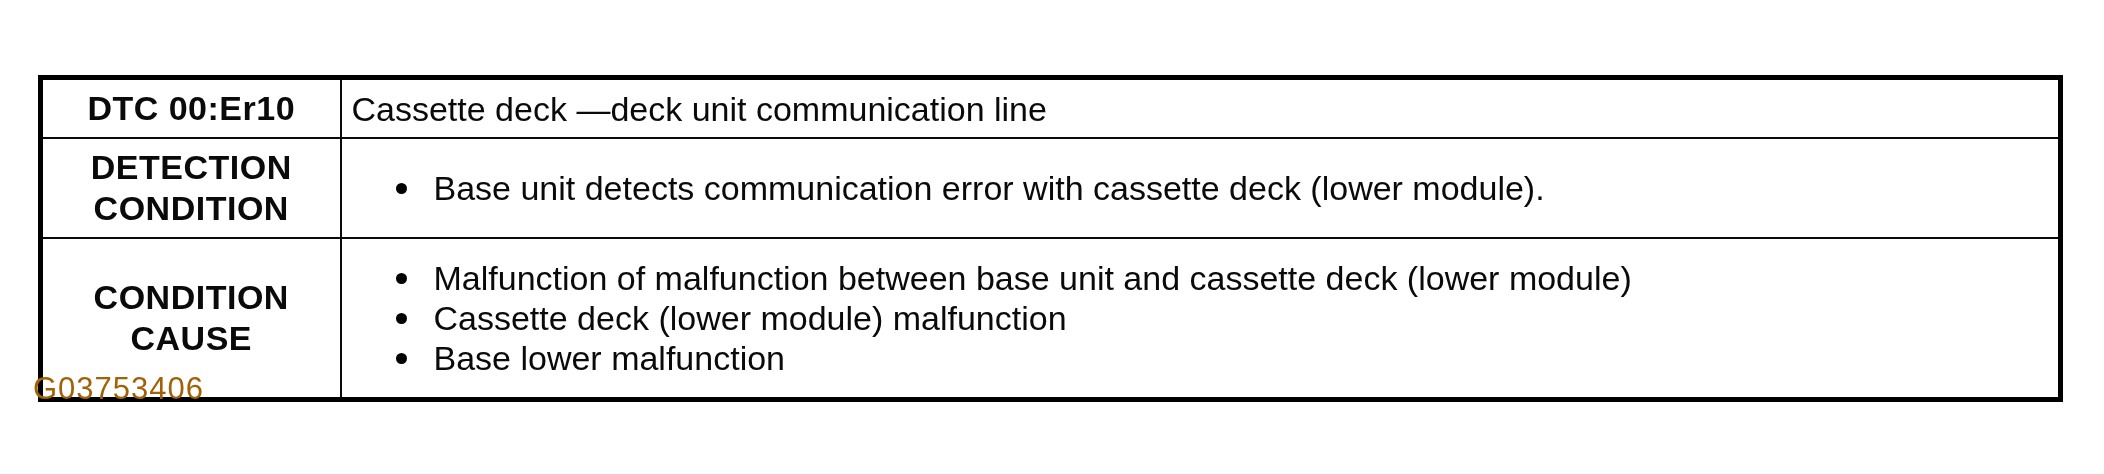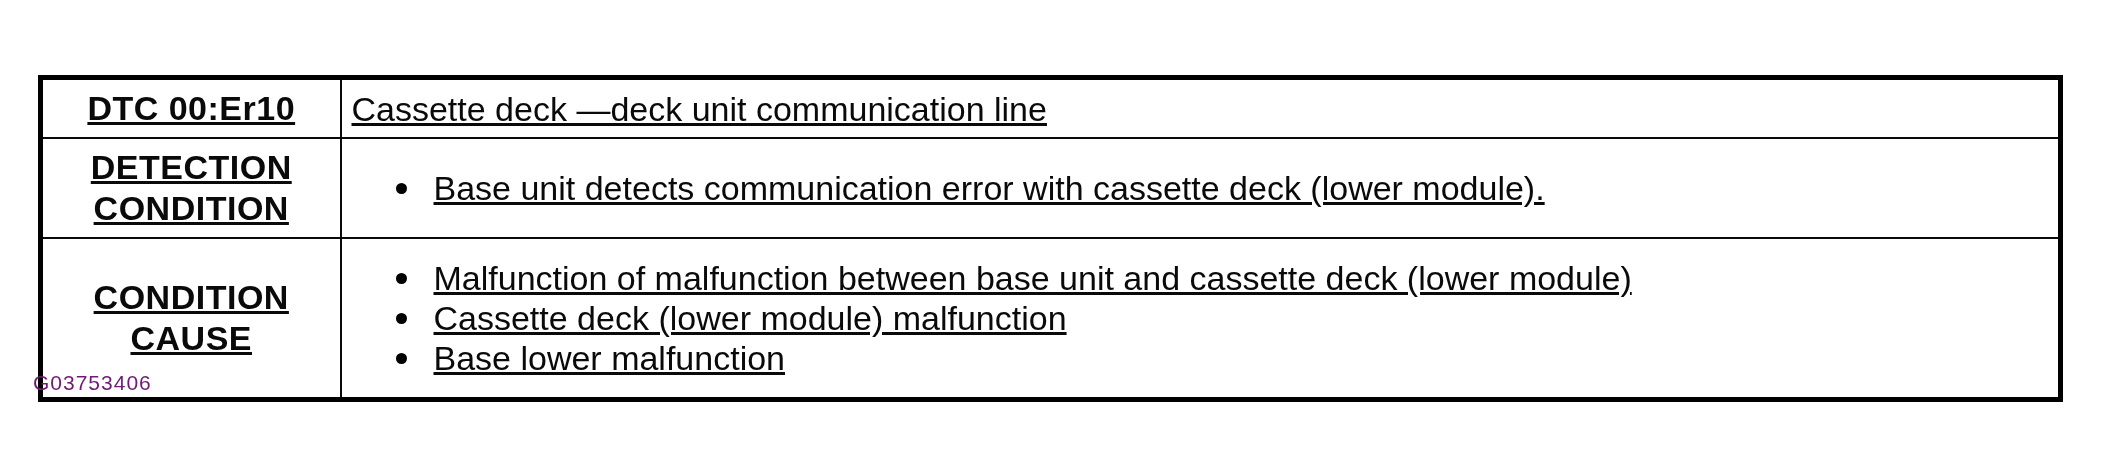--- a/index.html
+++ b/index.html
@@ -14,21 +14,20 @@
   }
 
   .dtc-table {
     position: absolute;
     left: 38px;
     top: 75px;
     width: 2025px;
     border-collapse: collapse;
     table-layout: fixed;
     border: 5px solid #000;
-    text-decoration: underline;
   }
   .dtc-table td {
     border: 2px solid #0a0a0a;
     vertical-align: middle;
     overflow: hidden;
   }
   .col-label { width: 300px; }
 
   td.label-cell {
     font-weight: bold;
@@ -66,23 +65,23 @@
   }
   .li-text {
     font-size: 34px;
     line-height: 40px;
   }
 
   .figure-id {
     position: absolute;
     left: 33px;
     top: 371px;
-    font-size: 21px;
+    font-size: 31px;
     letter-spacing: 1px;
-    color: #701a75;
+    color: #a16207;
   }
 </style>
 </head>
 <body>
 
 <table class="dtc-table">
   <colgroup>
     <col class="col-label">
     <col>
   </colgroup>

